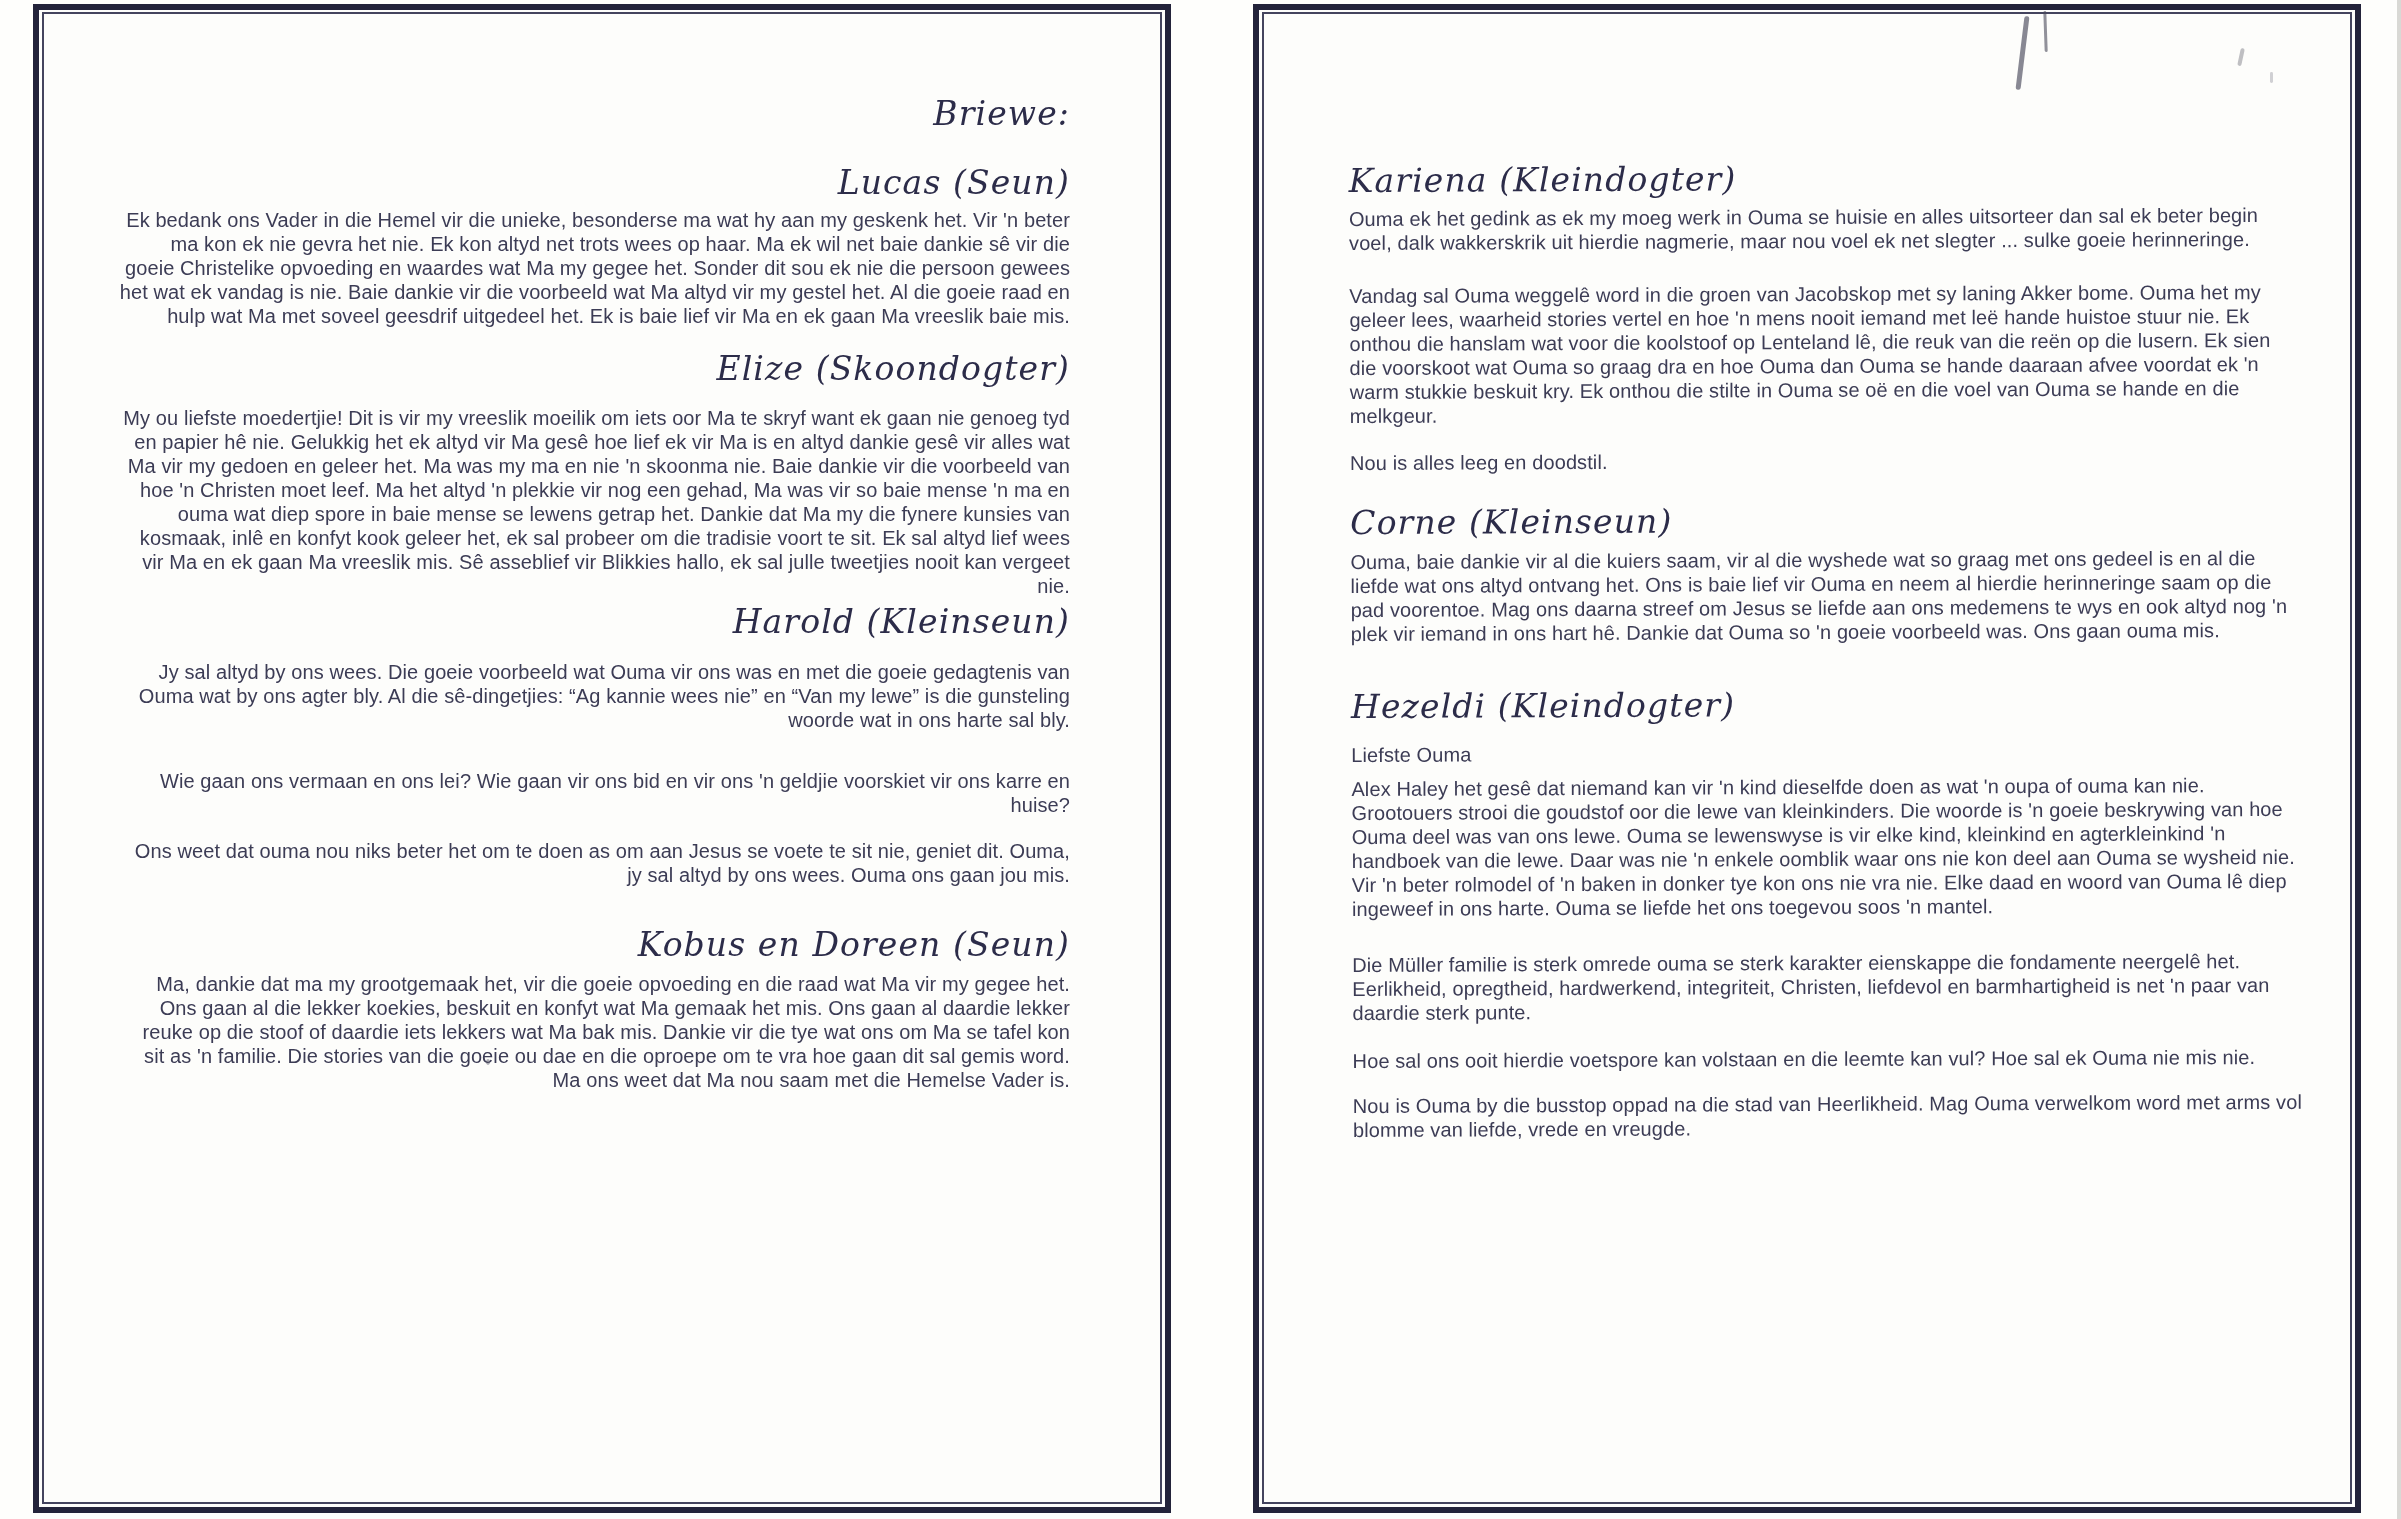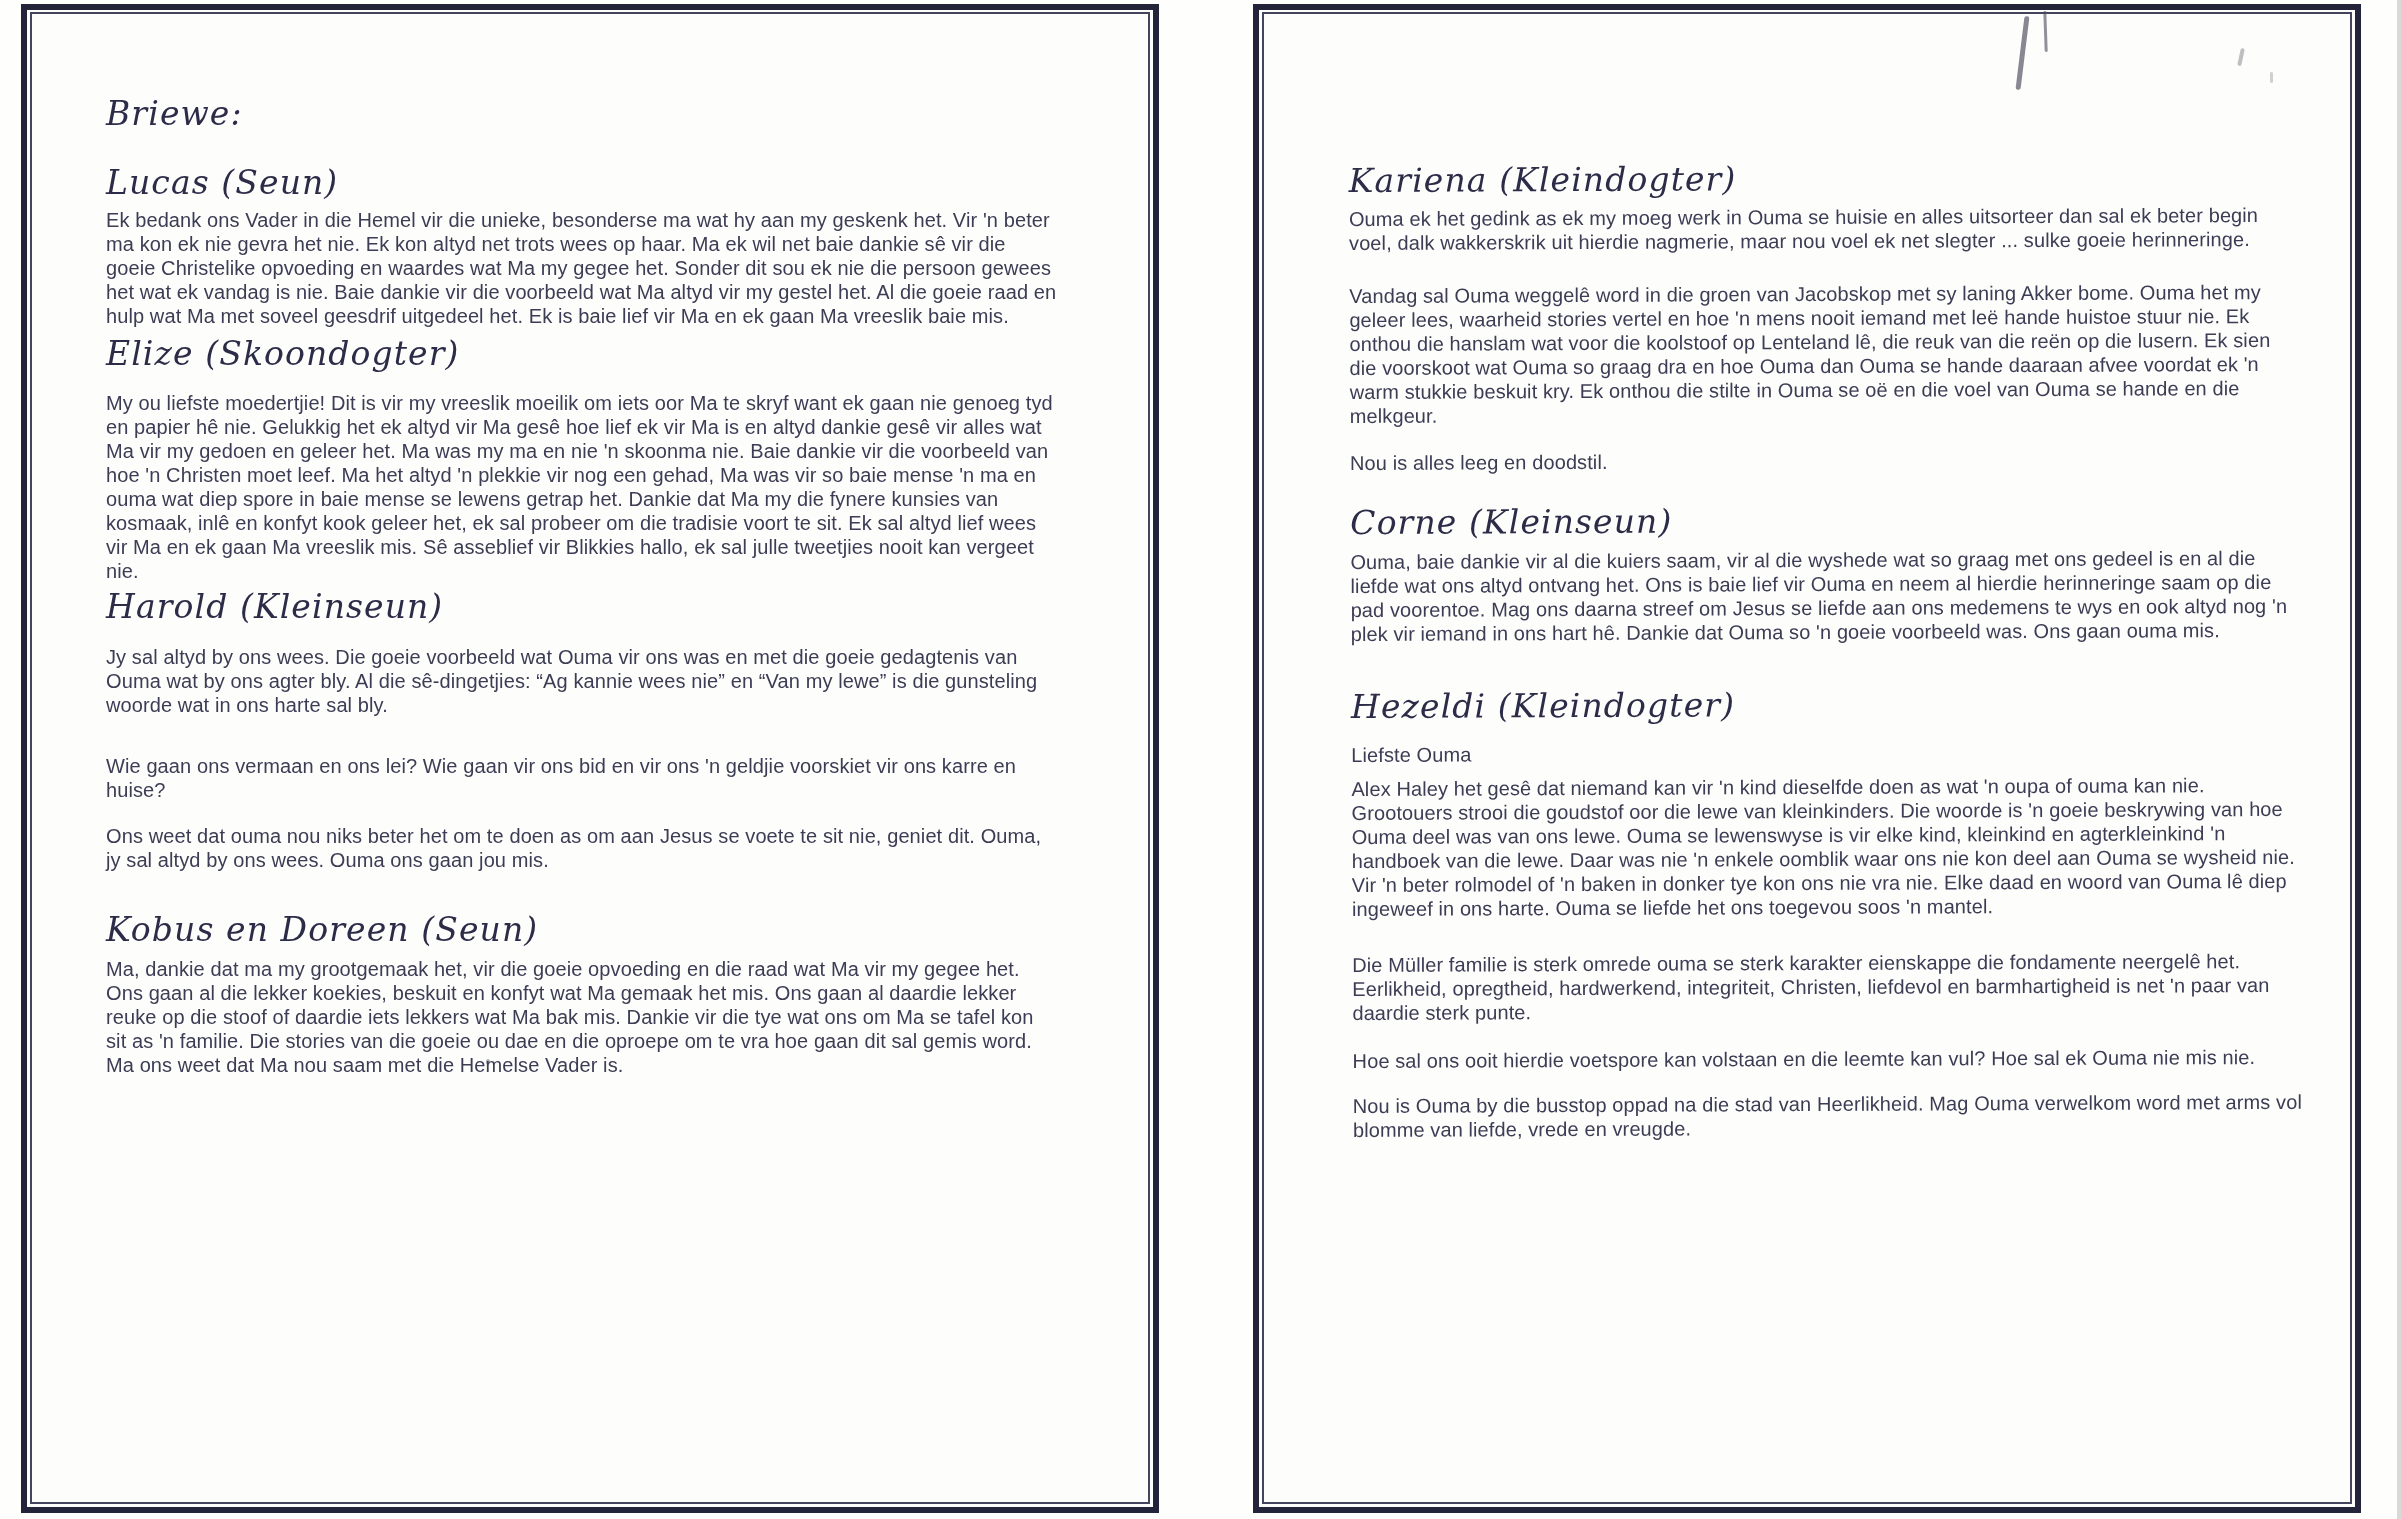--- a/index.html
+++ b/index.html
@@ -12,21 +12,21 @@
     position: relative;
     width: 2401px; height: 1520px;
     background: #fefefc;
     overflow: hidden;
   }
   .page {
     position: absolute;
     background: #fdfdfb;
     border: 6.4px solid #23233a;
   }
-  .page-left  { left: 21px;   top: 3.5px; width: 1126px; height: 1497px; }
+  .page-left  { left: 33px;   top: 3.5px; width: 1126px; height: 1497px; text-align: right; }
   .page-right { left: 1253px; top: 3.5px; width: 1096px; height: 1497px; }
   .inner-frame {
     position: absolute; inset: 2.8px;
     border: 2.1px solid #44445e;
     pointer-events: none;
   }
   .content { position: absolute; top: 0; }
   .content-left  { left: 79px; width: 952px; }
   .content-right { left: 89px; width: 950px; transform: rotate(-0.25deg); transform-origin: left top; }
   h1, h2 {
@@ -58,21 +58,21 @@
 <div class="canvas">
 
   <div class="page page-left">
     <div class="inner-frame"></div>
     <div class="content content-left">
       <h1 style="margin-top:84px">Briewe:</h1>
 
       <h2 style="margin-top:29px">Lucas (Seun)</h2>
       <p style="margin-top:5.7px">Ek bedank ons Vader in die Hemel vir die unieke, besonderse ma wat hy aan my geskenk het.  Vir 'n beter ma kon ek nie gevra het nie.  Ek kon altyd net trots wees op haar.  Ma ek wil net baie dankie sê vir die goeie Christelike opvoeding en waardes wat Ma my gegee het.  Sonder dit sou ek nie die persoon gewees het wat ek vandag is nie.  Baie dankie vir die voorbeeld wat Ma altyd vir my gestel het.  Al die goeie raad en hulp wat Ma met soveel geesdrif uitgedeel het.  Ek is baie lief vir Ma en ek gaan Ma vreeslik baie mis.</p>
 
-      <h2 style="margin-top:6px">Elize (Skoondogter)</h2>
+      <h2 style="margin-top:21px">Elize (Skoondogter)</h2>
       <p style="margin-top:17px">My ou liefste moedertjie!  Dit is vir my vreeslik moeilik om iets oor Ma te skryf want ek gaan nie genoeg tyd en papier hê nie.  Gelukkig het ek altyd vir Ma gesê hoe lief ek vir Ma is en altyd dankie gesê vir alles wat Ma vir my gedoen en geleer het.  Ma was my ma en nie 'n skoonma nie.  Baie dankie vir die voorbeeld van hoe 'n Christen moet leef.  Ma het altyd 'n plekkie vir nog een gehad, Ma was vir so baie mense 'n ma en ouma wat diep spore in baie mense se lewens getrap het.  Dankie dat Ma my die fynere kunsies van kosmaak, inlê en konfyt kook geleer het, ek sal probeer om die tradisie voort te sit.  Ek sal altyd lief wees vir Ma en ek gaan Ma vreeslik mis.  Sê asseblief vir Blikkies hallo, ek sal julle tweetjies nooit kan vergeet nie.</p>
 
       <h2 style="margin-top:4px">Harold (Kleinseun)</h2>
       <p style="margin-top:18px">Jy sal altyd by ons wees.  Die goeie voorbeeld wat Ouma vir ons was en met die goeie gedagtenis van Ouma wat by ons agter bly.  Al die sê-dingetjies:  “Ag kannie wees nie” en “Van my lewe” is die gunsteling woorde wat in ons harte sal bly.</p>
       <p style="margin-top:37px">Wie gaan ons vermaan en ons lei?  Wie gaan vir ons bid en vir ons 'n geldjie voorskiet vir ons karre en huise?</p>
       <p style="margin-top:22px">Ons weet dat ouma nou niks beter het om te doen as om aan Jesus se voete te sit nie, geniet dit. Ouma, jy sal altyd by ons wees.  Ouma ons gaan jou mis.</p>
 
       <h2 style="margin-top:38px">Kobus en Doreen (Seun)</h2>
       <p style="margin-top:6.4px">Ma, dankie dat ma my grootgemaak het, vir die goeie opvoeding en die raad wat Ma vir my gegee het.  Ons gaan al die lekker koekies, beskuit en konfyt wat Ma gemaak het mis.  Ons gaan al daardie lekker reuke op die stoof of daardie iets lekkers wat Ma bak mis.  Dankie vir die tye wat ons om Ma se tafel kon sit as 'n familie.  Die stories van die goeie ou dae  en die oproepe om te vra hoe gaan dit sal gemis word.  Ma ons weet  dat Ma nou saam met die Hemelse Vader is.</p>
     </div>

